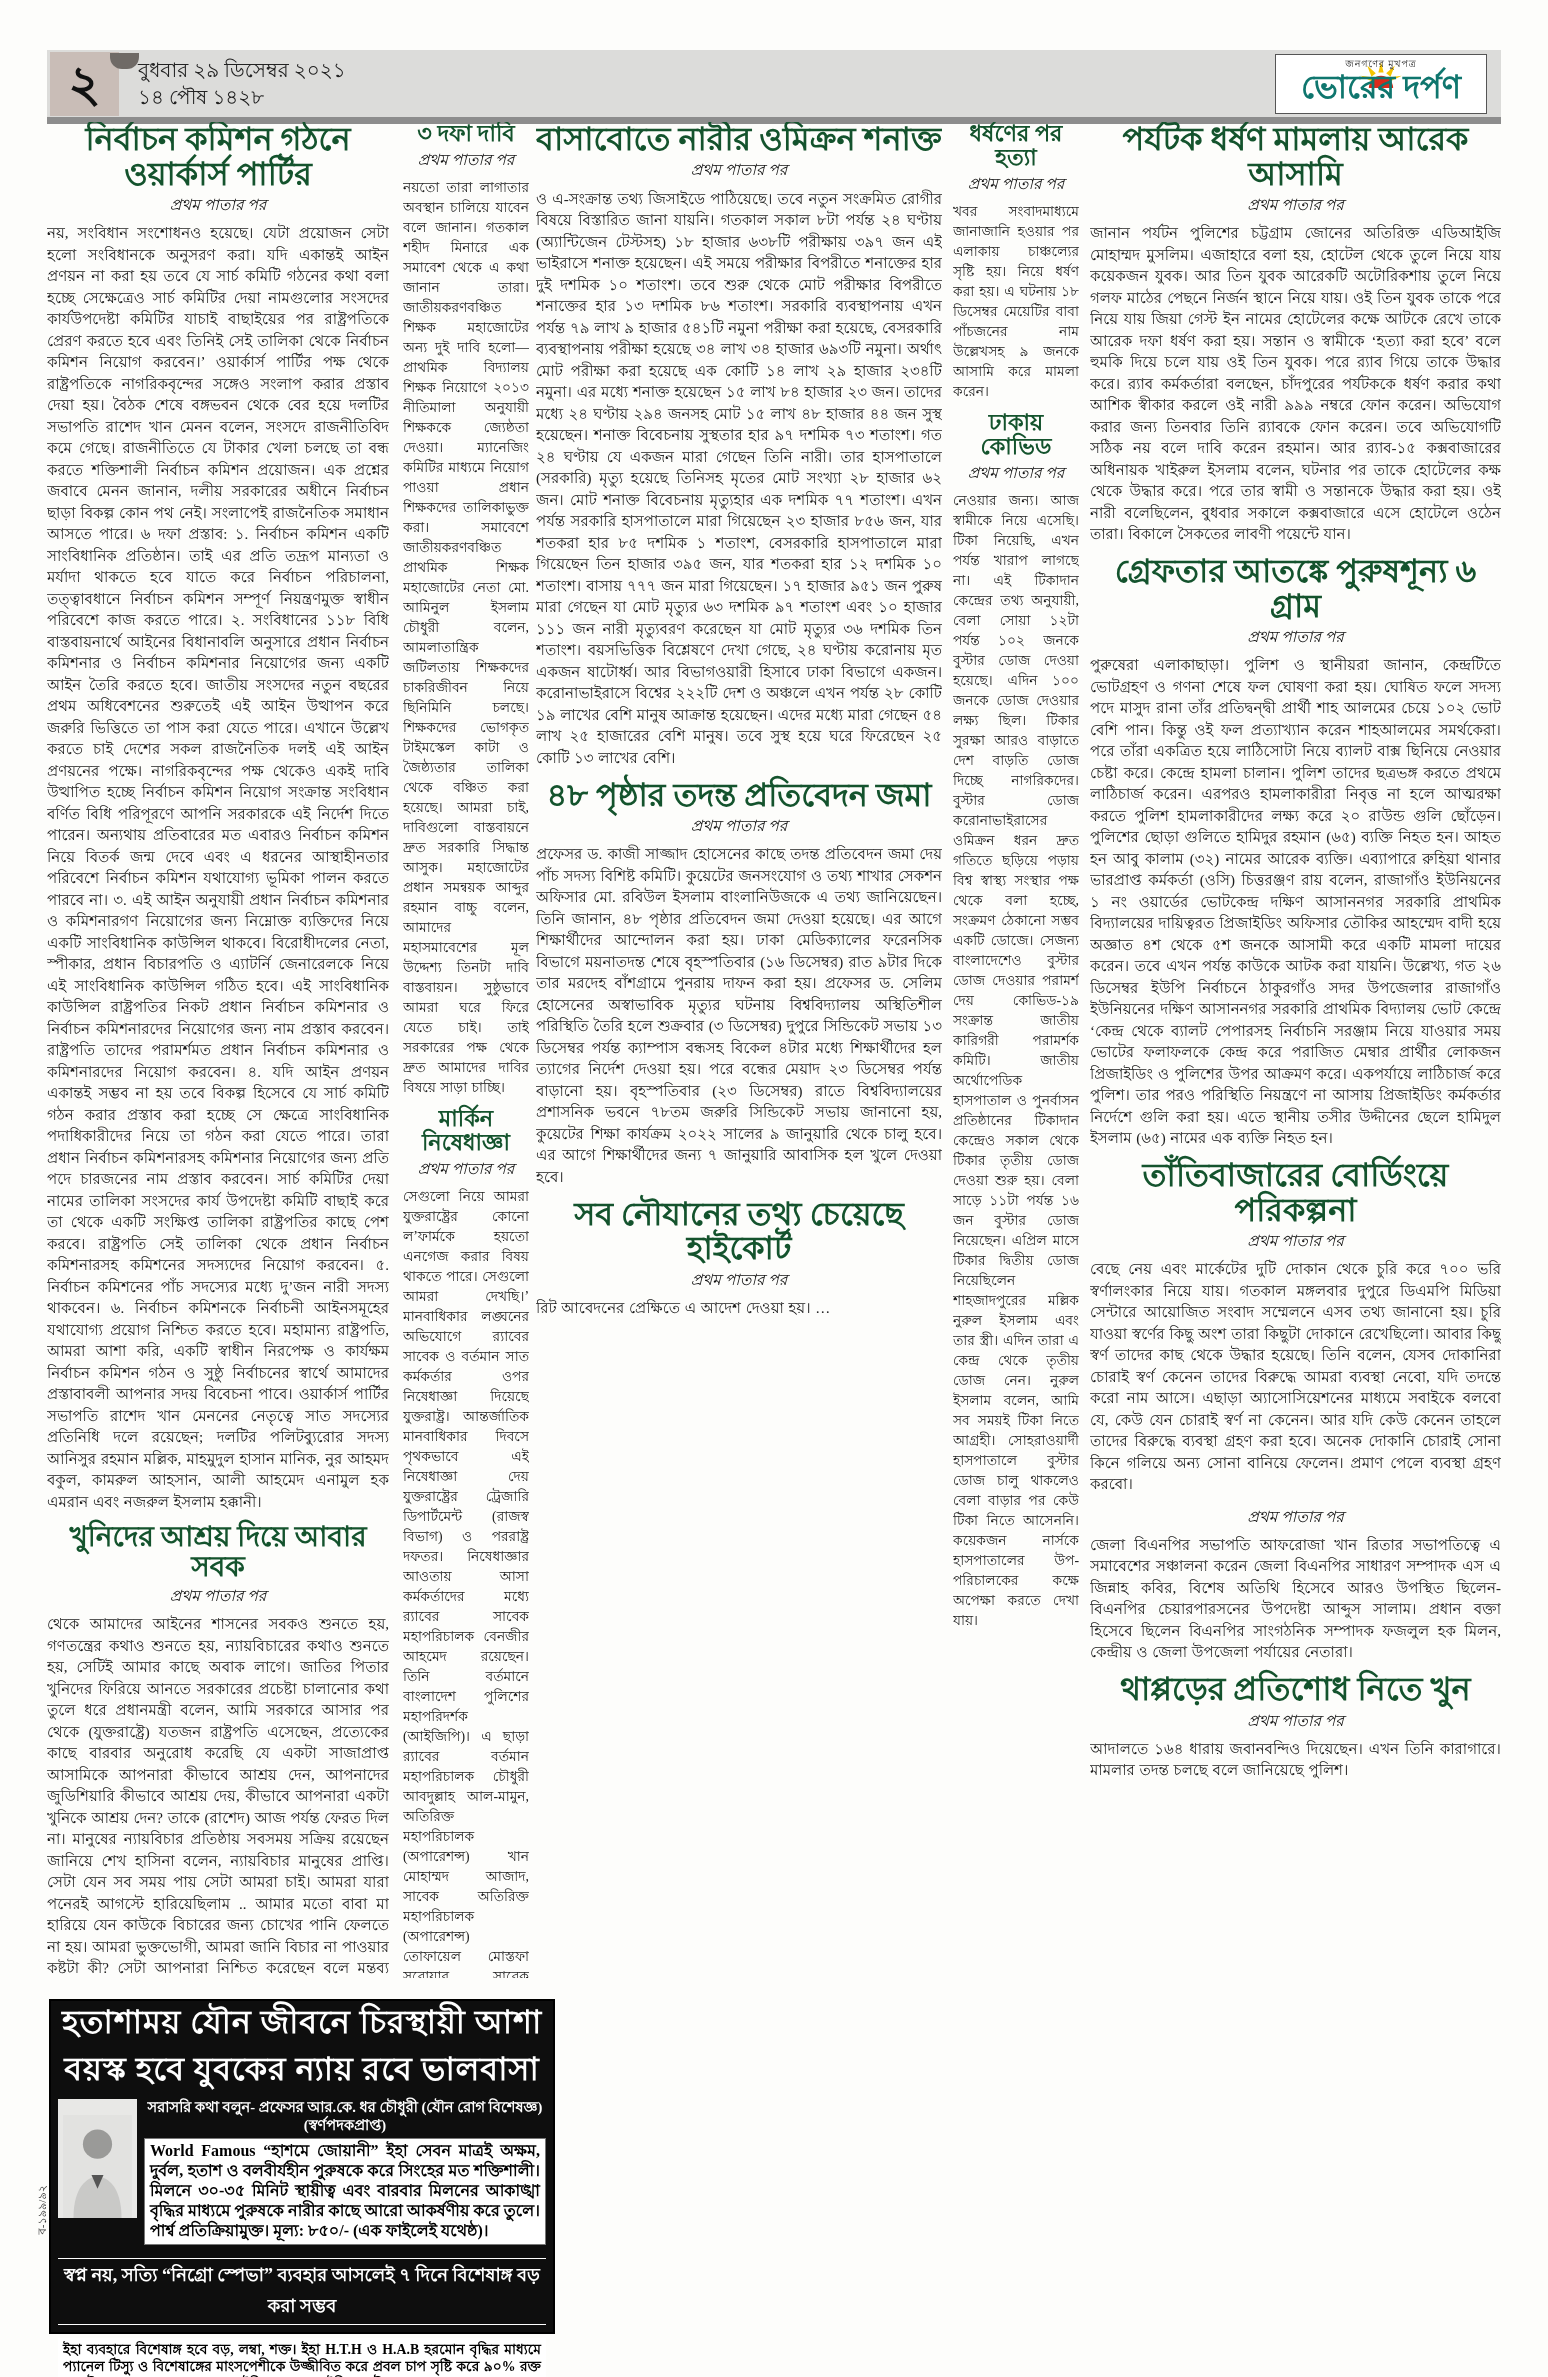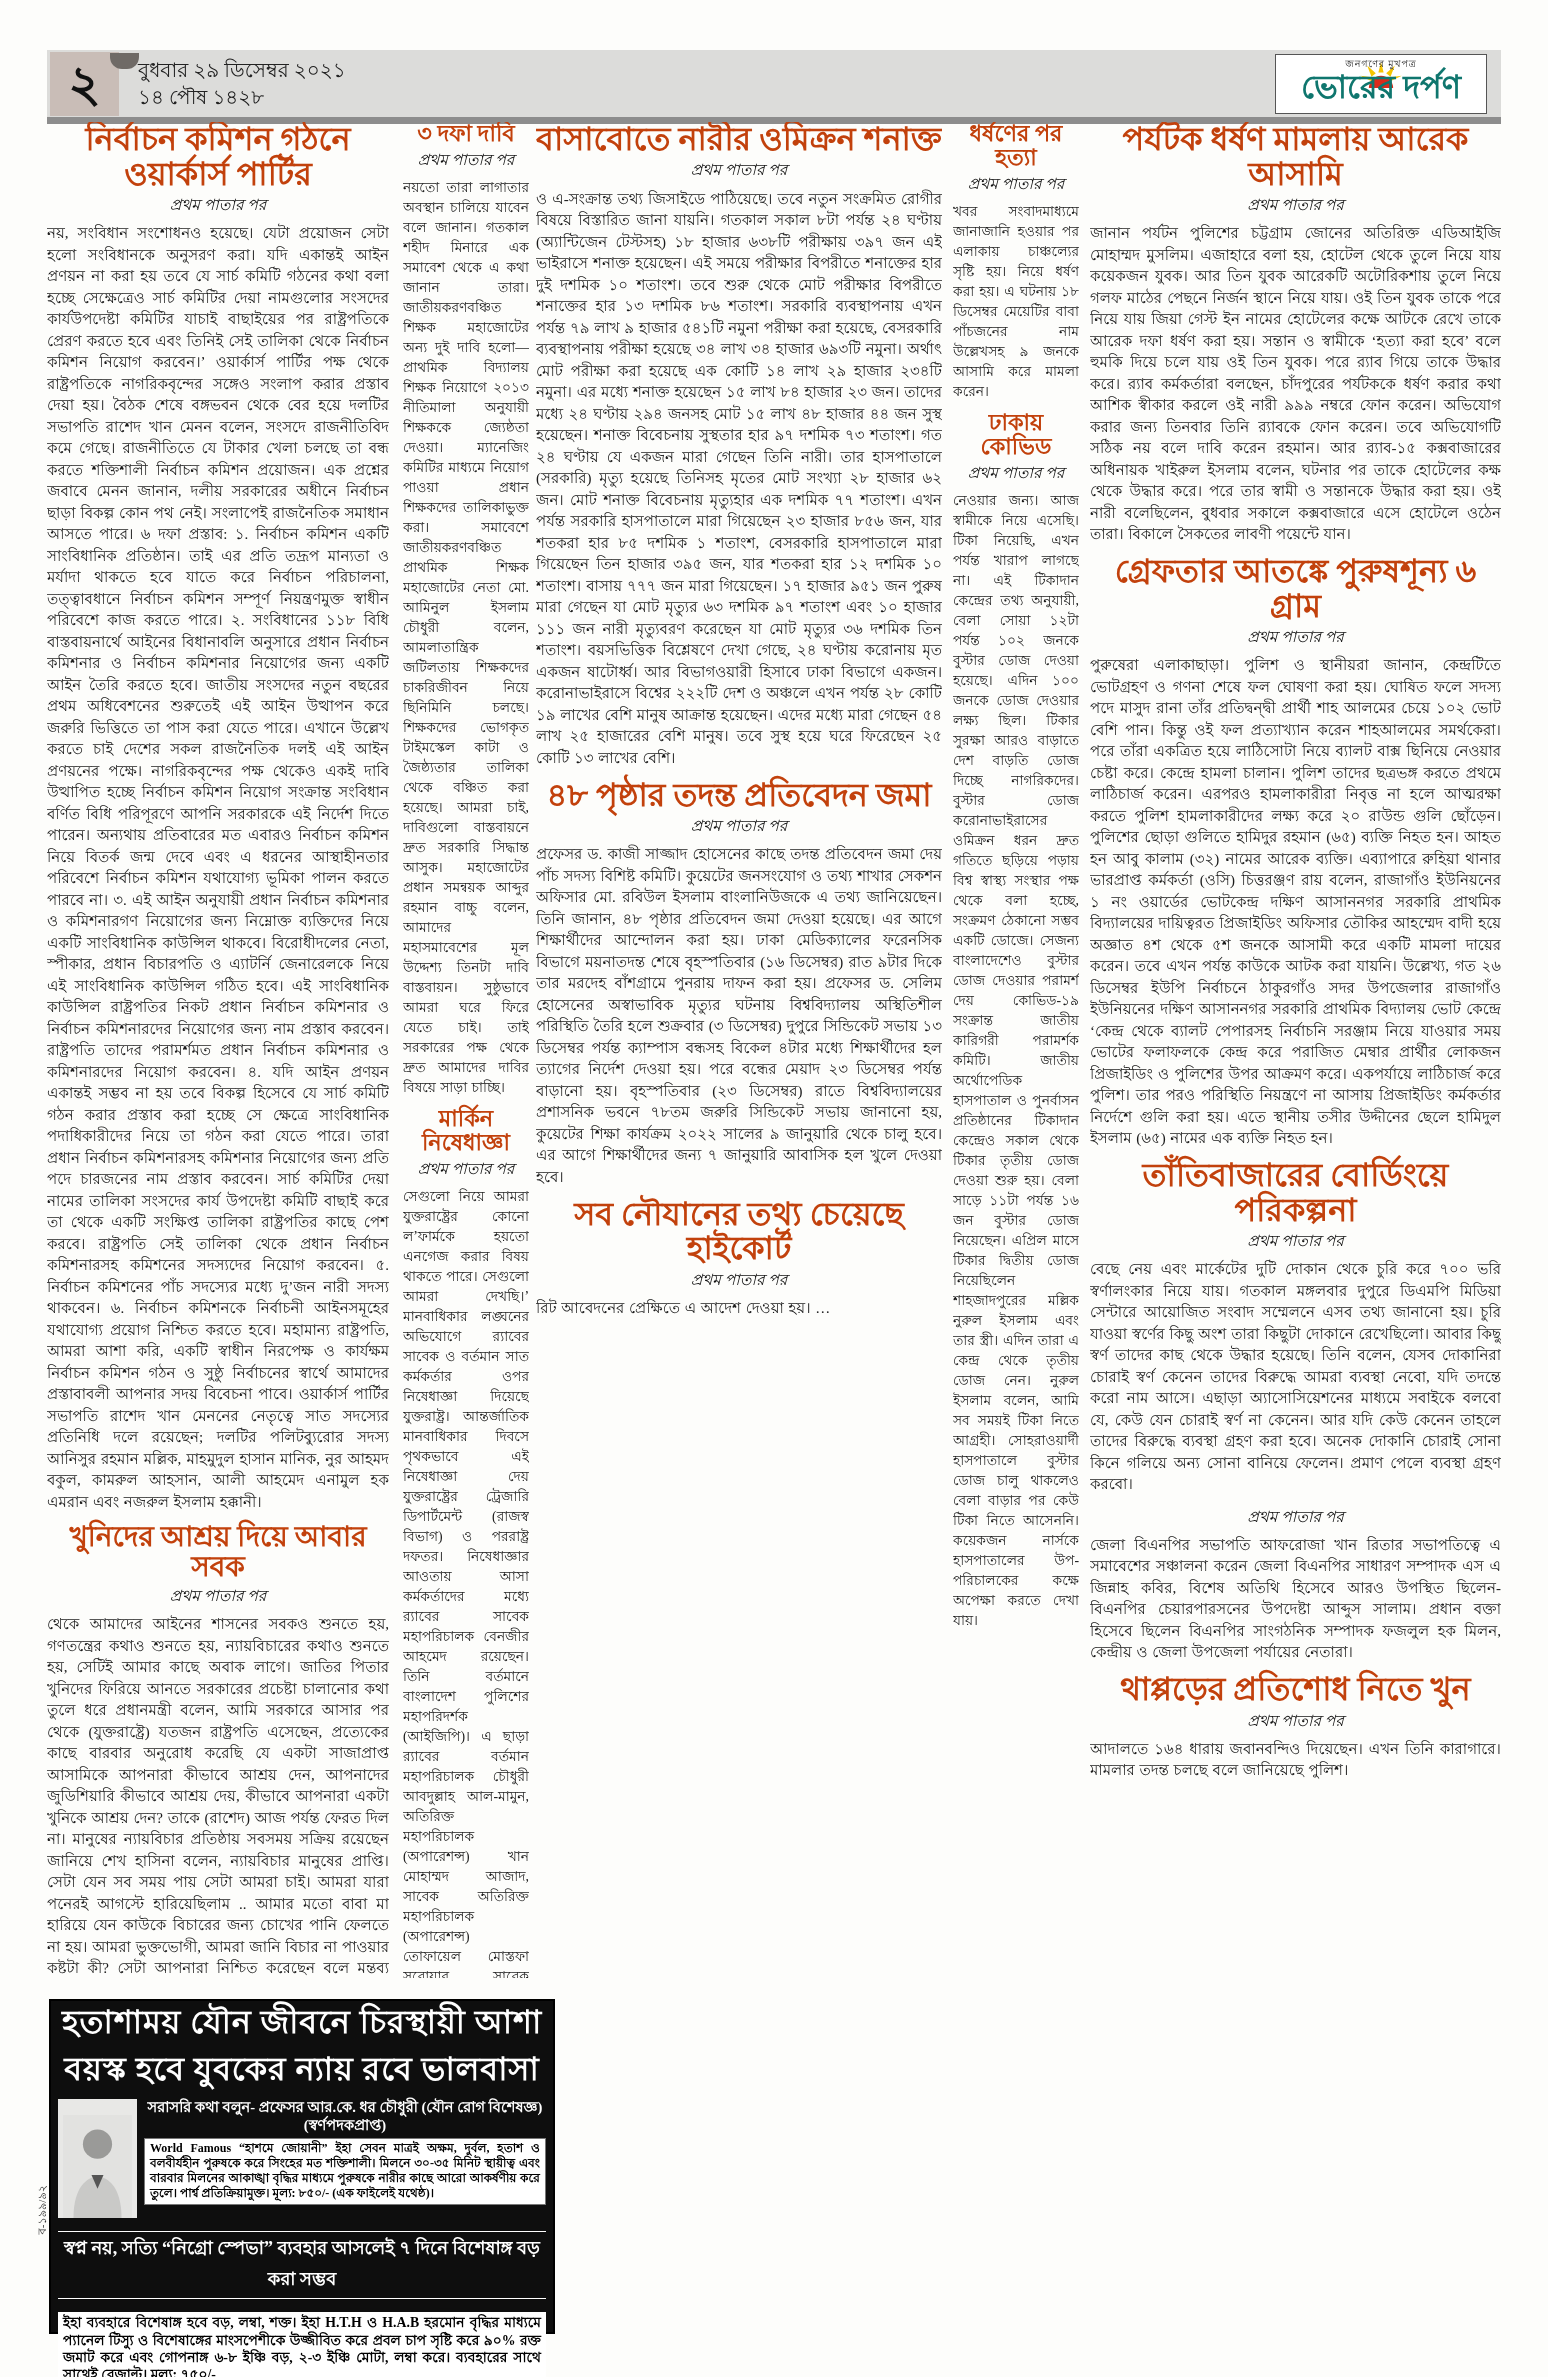--- a/index.html
+++ b/index.html
@@ -20,36 +20,36 @@
   .masthead .brand{font-size:32px;font-weight:800;line-height:.95;position:relative;z-index:2;color:#0f766e;}
   .sun{position:absolute;left:50%;top:6.9px;transform:translateX(-50%);z-index:1;}
   
   .col{position:absolute;top:122px;overflow:hidden;}
   #c1{left:47px;width:342px;height:1856px;}
   #c2{left:403px;width:126px;height:1856px;}
   #c3{left:536px;width:406px;height:2242px;}
   #c4{left:953px;width:126px;height:2242px;}
   #c5{left:1090px;width:411px;height:2242px;}
   .article{margin-bottom:8.6px;}
-  .hl{font-weight:800;text-align:center;margin:0 0 1.7px 0;color:#c2410c;line-height:1.08;}
+  .hl{font-weight:800;text-align:center;margin:0 0 1.7px 0;color:#14532d;line-height:1.08;}
   .hl-wide{font-size:32px;}
   .hl-mid{font-size:28px;}
   .hl-narrow{font-size:22.4px;}
   .cont{text-align:center;font-style:italic;font-size:15.5px;margin:0.9px 0 4.3px 0;color:#111;}
   .body{margin:0;text-align:justify;font-size:15px;line-height:21.5px;word-spacing:0.9px;}
   .narrow .body{font-size:13.8px;line-height:20px;}
   
   .ad{position:absolute;left:49px;top:1983px;width:506px;height:335px;background:#0e0e0e;color:#fff;
       border:2.6px solid #000;box-sizing:border-box;padding:5.2px 6.9px;display:flex;flex-direction:column;gap:13px;margin-top:16px;}
   .ad-h{font-size:32px;font-weight:800;text-align:center;line-height:1.05;letter-spacing:0.9px;}
   .ad-mid{display:flex;gap:6.9px;align-items:stretch;font-family:Liberation Serif, serif;}
   .ad-photo{width:79px;height:119px;background:#e8e8e6;flex:0 0 auto;display:flex;align-items:flex-end;justify-content:center;}
   .ad-midright{flex:1;display:flex;flex-direction:column;gap:3.4px;}
   .ad-byline{font-size:14.6px;font-weight:700;text-align:center;line-height:1.2;}
-  .ad-body1{background:#fff;color:#000;border:1.7px solid #777;padding:2.6px 5.2px;font-size:12px;
+  .ad-body1{background:#fff;color:#000;border:1.7px solid #777;padding:2.6px 5.2px;font-size:16px;
             font-weight:700;text-align:justify;line-height:1.25;}
   .ad-band{border-top:1.7px solid #fff;border-bottom:1.7px solid #fff;text-align:center;font-size:18px;
            font-weight:800;padding:1.7px 0;}
   .ad-body2{background:#fff;color:#000;padding:2.6px 5.2px;font-size:13.8px;font-weight:700;
             text-align:justify;line-height:1.25;}
   .ad-bottom{display:flex;gap:8.6px;align-items:stretch;margin-top:1.7px;}
   .ad-address{flex:1.1;font-size:16.3px;font-weight:800;line-height:1.25;border-right:2.6px solid #fff;
               padding-right:6.9px;display:flex;align-items:center;}
   .ad-phone{flex:1;display:flex;align-items:center;justify-content:center;font-size:40px;
             font-weight:800;letter-spacing:1.7px;}

